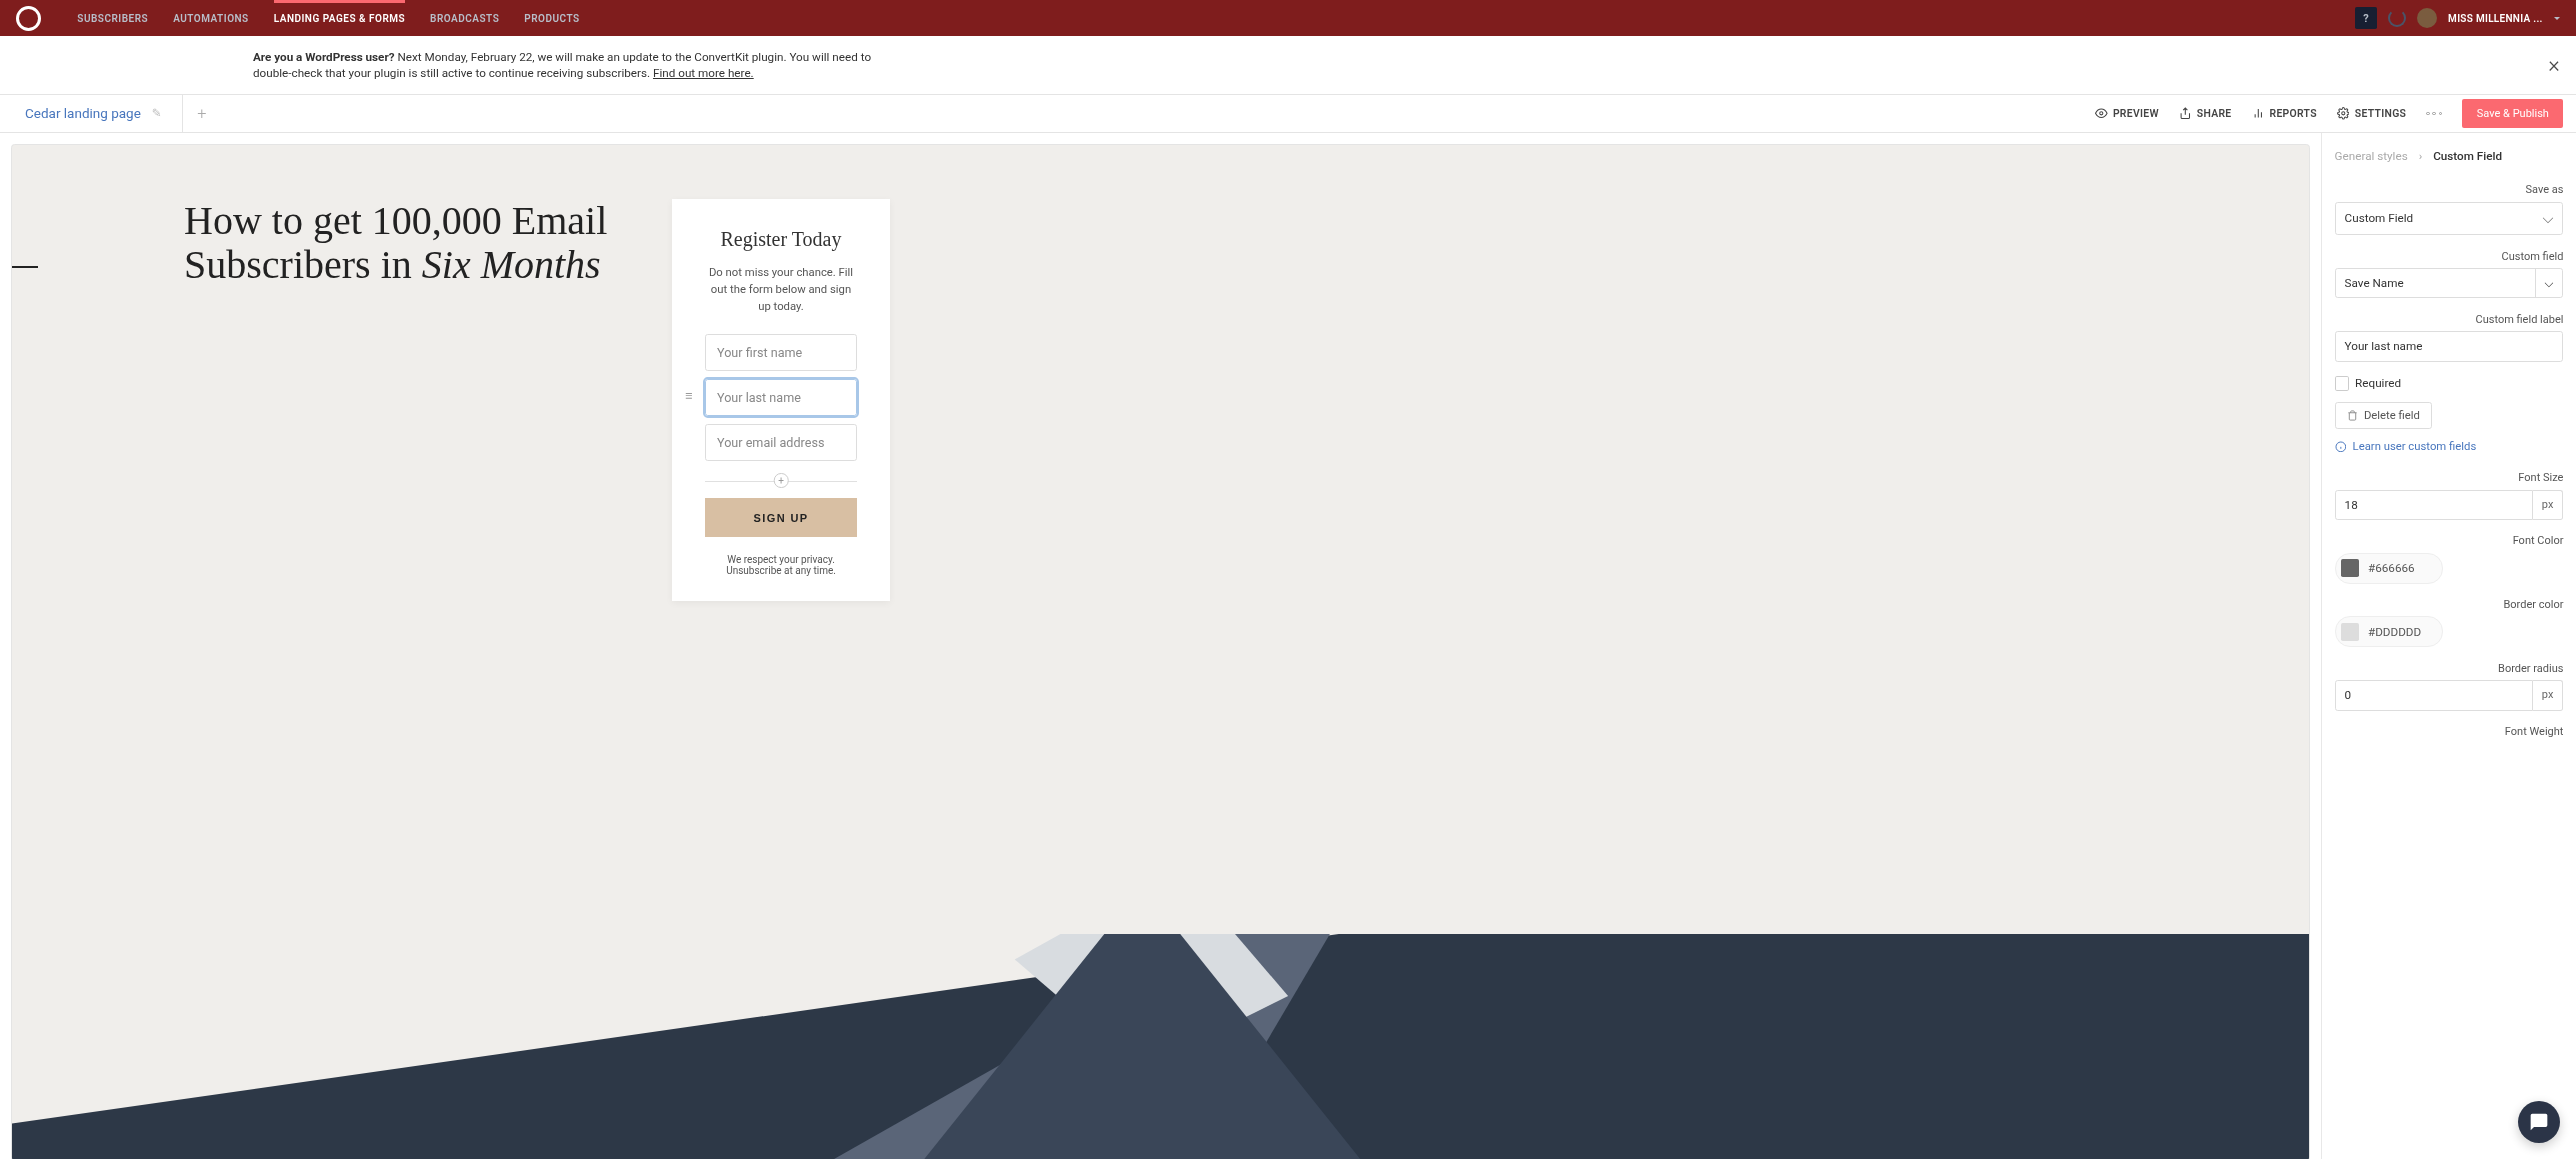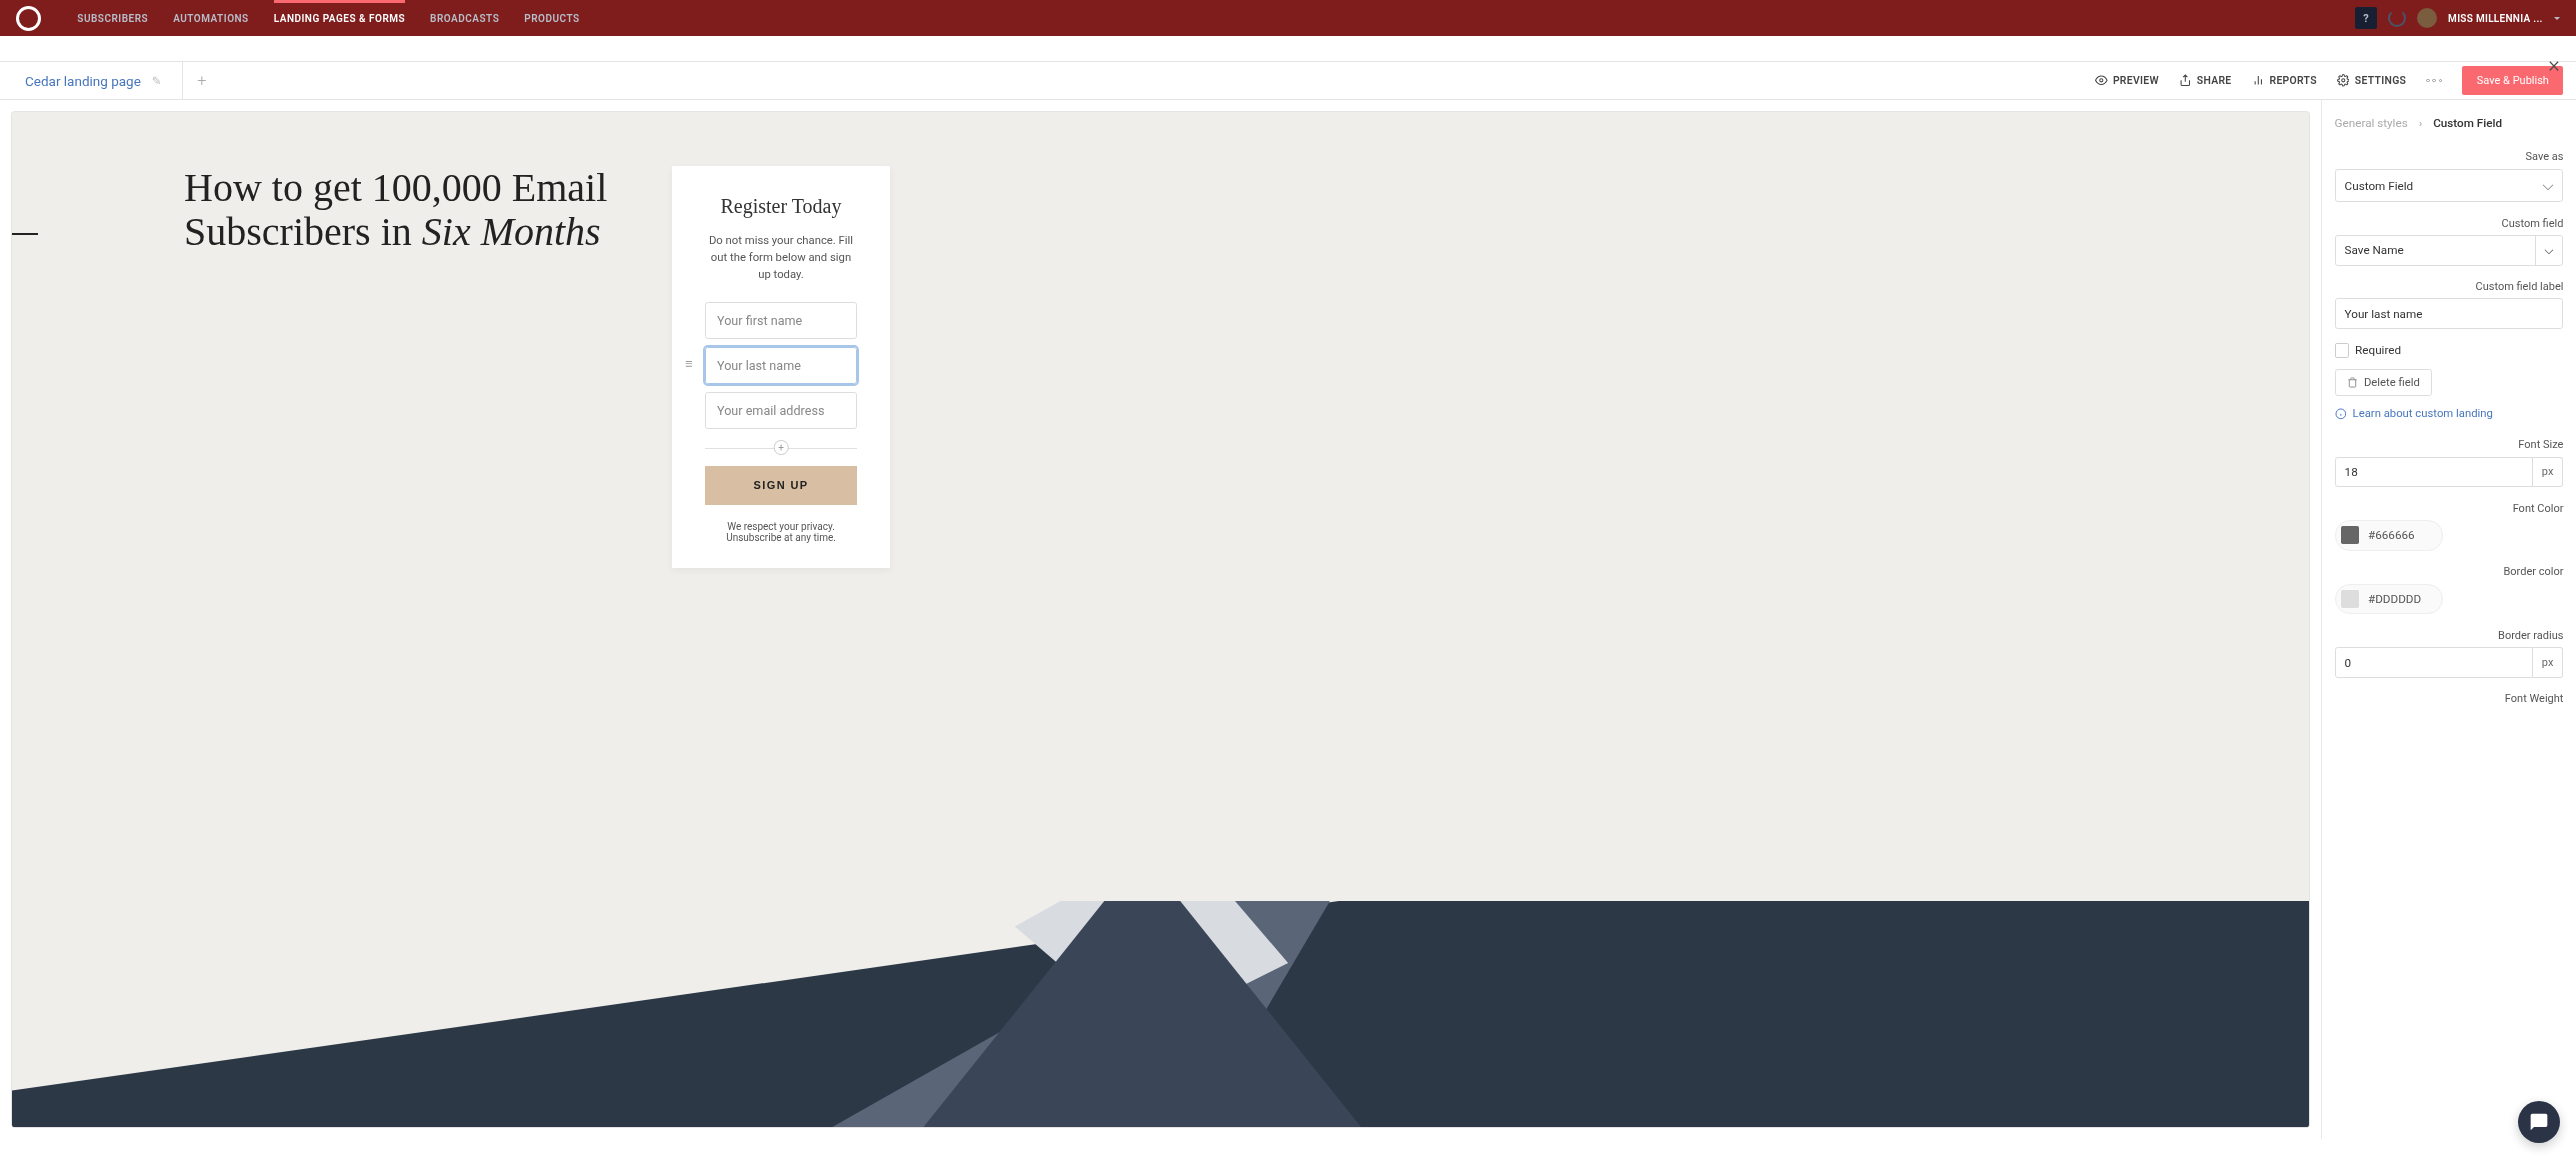--- a/index.html
+++ b/index.html
@@ -109,20 +109,23 @@
   <div class="right">
     <div class="help-btn">?</div>
     <div class="spinner"></div>
     <div class="avatar"></div>
     <div class="user-name">MISS MILLENNIA ...</div>
     <div class="caret"></div>
   </div>
 </div>
 
 <div class="banner">
+  <div class="banner-inner">
+    <b>Are you a WordPress user?</b><span> Next Monday, February 22, we will make an update to the ConvertKit plugin. You will need to double-check that your plugin is still active to continue receiving subscribers. </span><a href="#">Find out more here.</a>
+  </div>
   <div class="close">×</div>
 </div>
 
 <div class="toolbar">
   <div class="page-title-wrap">
     <span class="page-title">Cedar landing page</span>
     <span class="pencil">✎</span>
   </div>
   <div class="add-btn">+</div>
   <div class="toolbar-actions">
@@ -244,21 +247,21 @@
         </svg>
       <span>Delete field</span>
     </div>
 
     <div class="learn-link">
       <svg width="11.7" height="11.7" viewBox="0 0 24 24" fill="none" stroke="#4876bd" stroke-width="2">
           <circle cx="12" cy="12" r="10"></circle>
           <line x1="12" y1="16" x2="12" y2="12"></line>
           <line x1="12" y1="8" x2="12" y2="8"></line>
         </svg>
-      <span>Learn about custom landing</span>
+      <span>Learn user custom fields</span>
     </div>
 
     <div class="field-group">
       <label class="field-label">Font Size</label>
       <div class="unit-input">
         <div class="txt">
             <span>18</span>
           </div>
         <div class="unit">px</div>
       </div>

